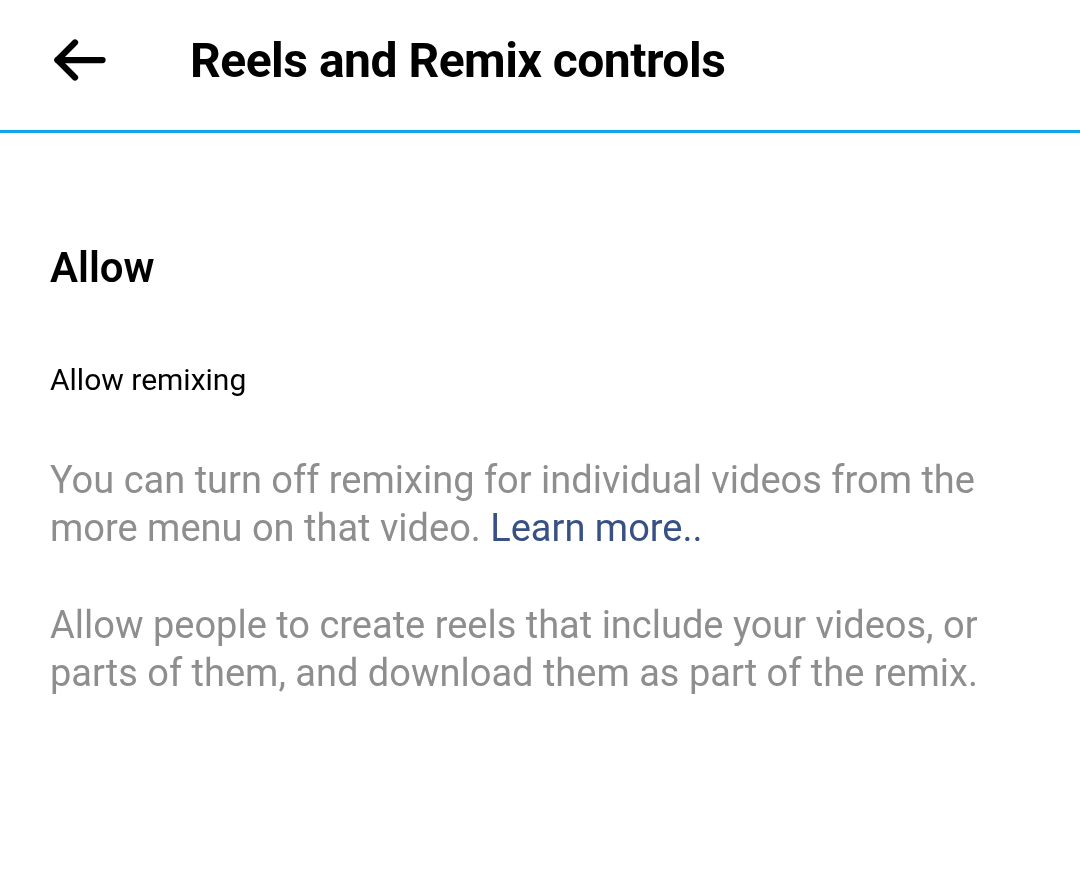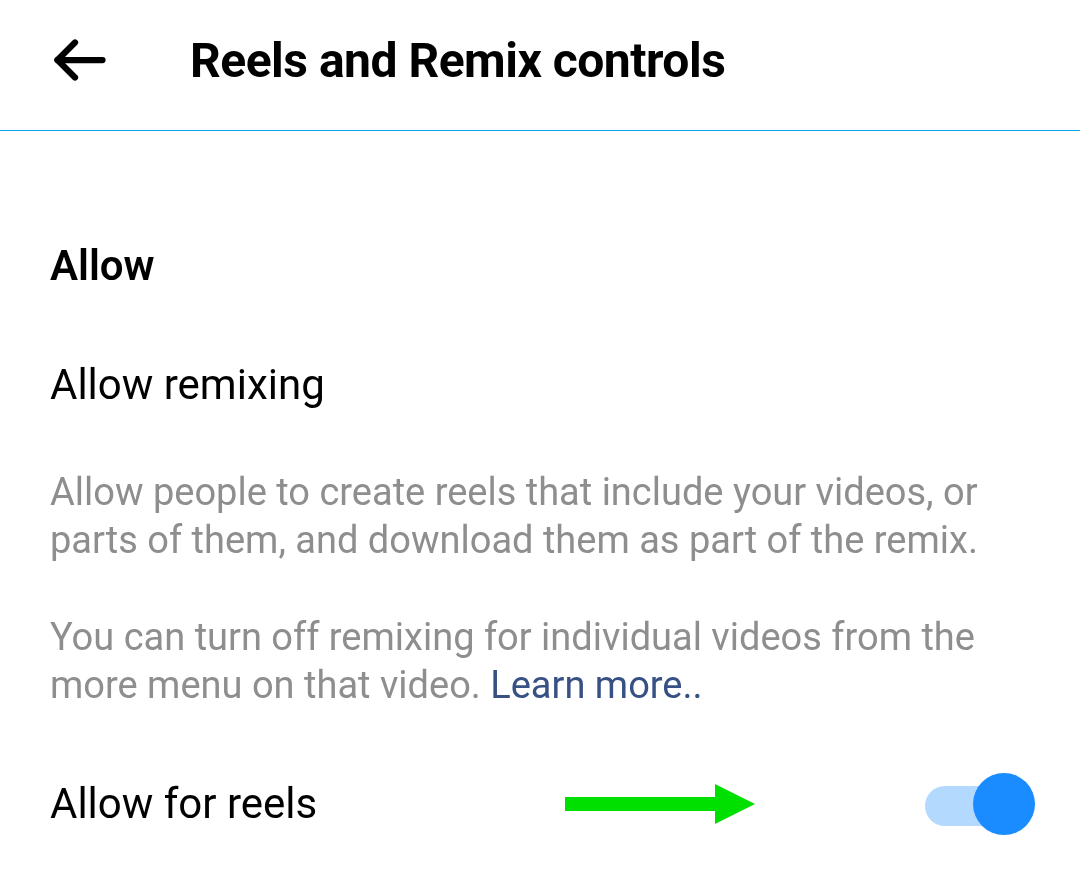--- a/index.html
+++ b/index.html
@@ -11,21 +11,21 @@
       font-family: -apple-system, BlinkMacSystemFont, "Segoe UI", Roboto, Helvetica, Arial, sans-serif;
       background: #ffffff;
       width: 1080px;
       height: 875px;
       overflow: hidden;
     }
     .header {
       display: flex;
       align-items: center;
       padding: 30px 40px 40px 50px;
-      border-bottom: 1px solid #0ea5e9;
+      border-bottom: 3px solid #0ea5e9;
     }
     .back-icon {
       display: flex;
       align-items: center;
       justify-content: center;
       cursor: pointer;
       margin-right: 80px;
     }
     .back-icon svg {
       width: 60px;
@@ -40,21 +40,21 @@
     .content {
       padding: 110px 50px 0 50px;
     }
     .section-heading {
       font-size: 42px;
       font-weight: 600;
       color: #000;
       margin-bottom: 70px;
     }
     .setting-heading {
-      font-size: 42px;
+      font-size: 30px;
       font-weight: 400;
       color: #000;
       margin-bottom: 60px;
     }
     .description {
       font-size: 38px;
       font-weight: 400;
       color: #8e8e8e;
       line-height: 1.25;
       margin-bottom: 50px;
@@ -121,34 +121,19 @@
     </svg>
   </div>
   <h1 class="page-title">Reels and Remix controls</h1>
 </div>
 
 <div class="content">
   <h2 class="section-heading">Allow</h2>
 
   <h3 class="setting-heading">Allow remixing</h3>
 
-  <p class="description">Allow people to create reels that include your videos, or parts of them, and download them as part of the remix.</p>
-
   <p class="description">
     <span>You can turn off remixing for individual videos from the more menu on that video. </span><span class="learn-more">Learn more..</span>
   </p>
 
-  <div class="toggle-row">
-    <span class="toggle-label">Allow for reels</span>
+  <p class="description">Allow people to create reels that include your videos, or parts of them, and download them as part of the remix.</p>
 
-    <div class="annotation-arrow">
-      <svg width="190" height="50" viewBox="0 0 190 50">
-        <line x1="0" y1="25" x2="155" y2="25" stroke="#00e000" stroke-width="14"></line>
-        <polygon points="150,5 190,25 150,45" fill="#00e000"></polygon>
-      </svg>
-    </div>
-
-    <div class="toggle">
-      <div class="toggle-track"></div>
-      <div class="toggle-knob"></div>
-    </div>
-  </div>
 </div>
 
 </body></html>

